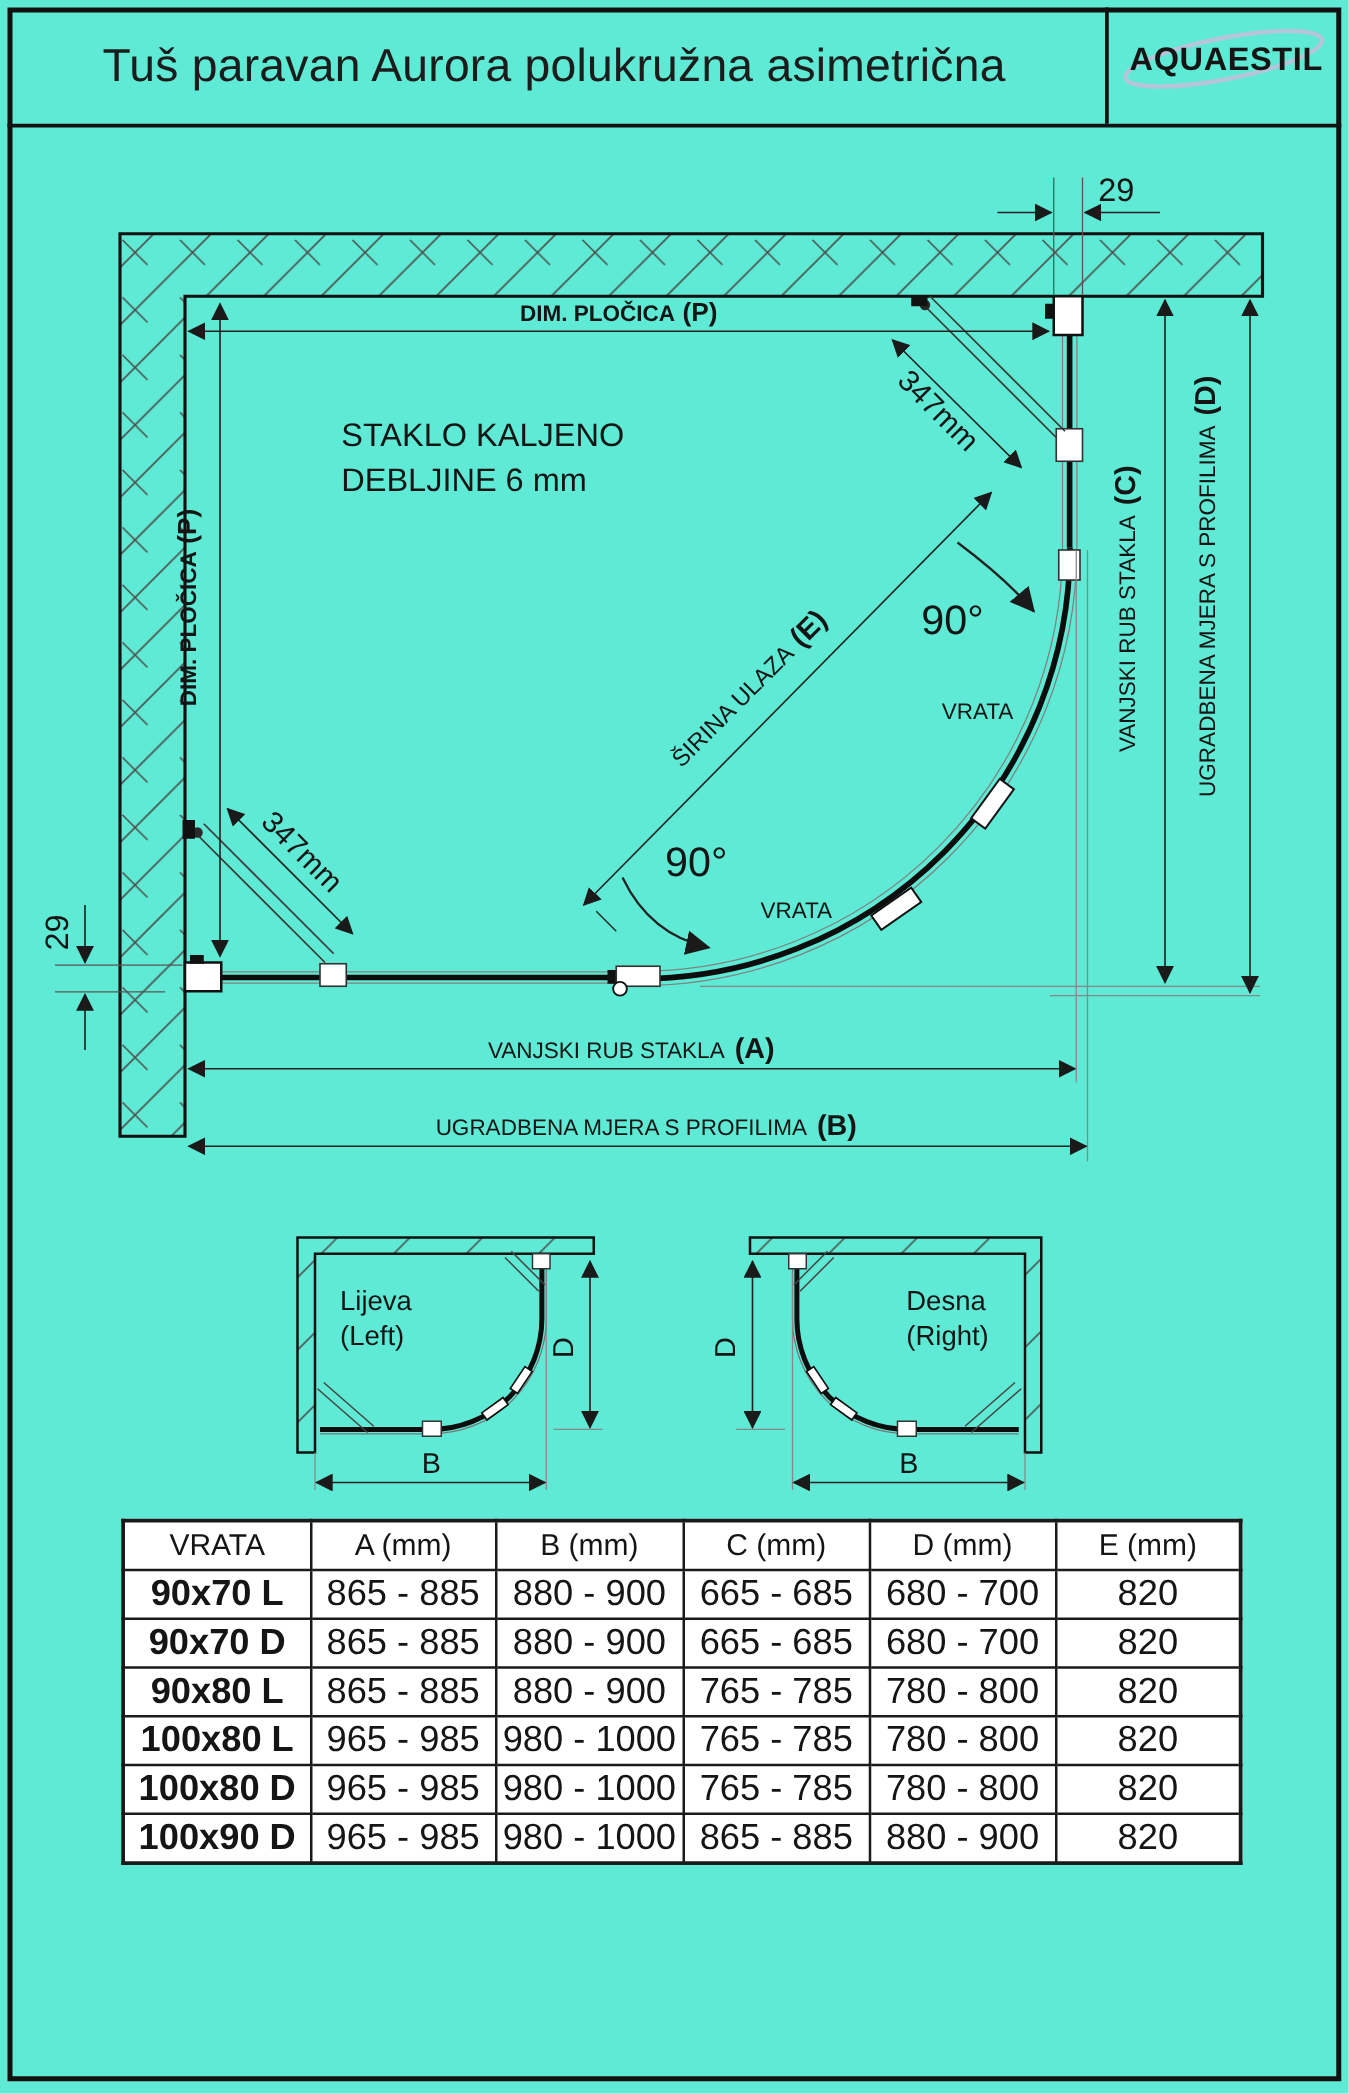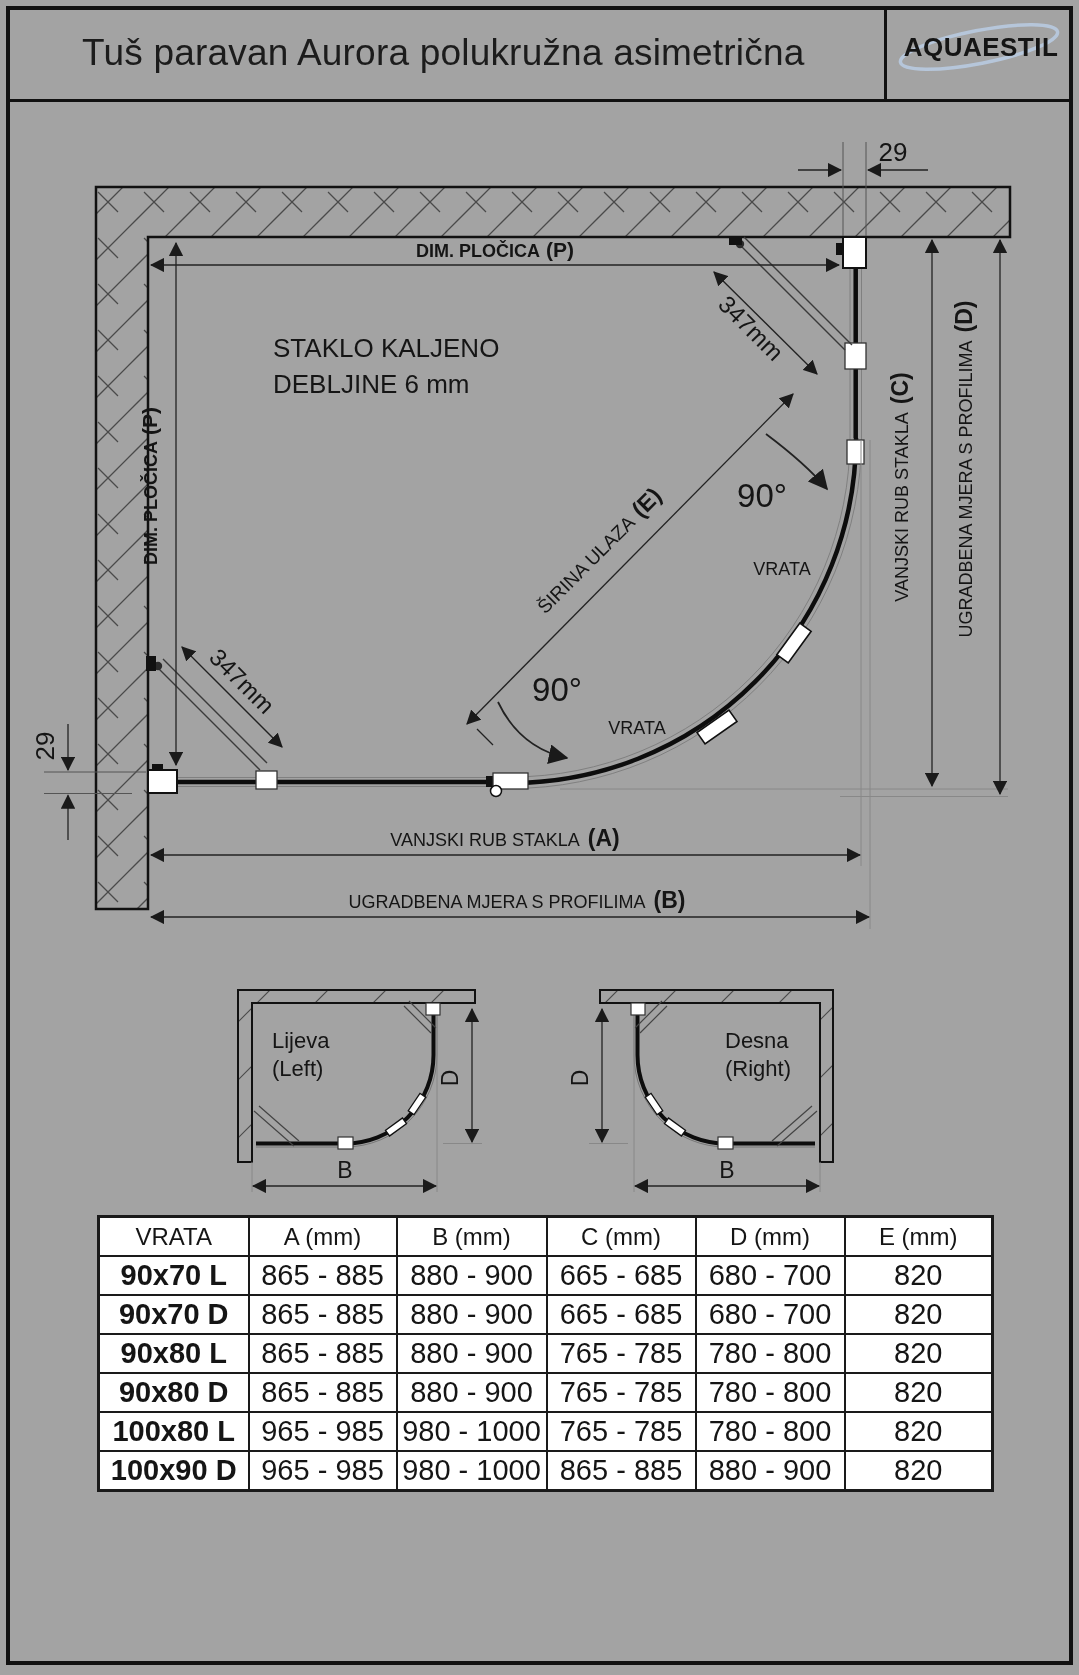--- a/index.html
+++ b/index.html
@@ -1,17 +1,17 @@
 <!DOCTYPE html>
 <html><head>
 <meta charset="utf-8">
 <style>
   html,body{margin:0;padding:0;background:#ffffff;}
   .page{
-    position:relative;width:1079px;height:1675px;background:#a3a3a3;
+    position:relative;width:1079px;height:1675px;background:#5eead4;
     font-family:"Liberation Sans",sans-serif;color:#151515;overflow:hidden;
   }
   .frame{position:absolute;left:6px;top:6px;width:1067px;height:1659px;
     border:4px solid #111;box-sizing:border-box;}
   .titlebar{position:absolute;left:6px;top:6px;width:1067px;height:96px;
     border-bottom:3px solid #111;box-sizing:border-box;}
   .doc-title{position:absolute;left:76px;top:0;height:93px;display:flex;align-items:center;
     font-size:37px;letter-spacing:.2px;color:#1c1c1c;white-space:nowrap;}
   .title-sep{position:absolute;left:878px;top:0;width:3px;height:93px;background:#111;}
   .logo-svg{position:absolute;left:884px;top:0px;width:183px;height:93px;}
@@ -251,36 +251,36 @@
         </tr>
         <tr>
           <td>90x80 L</td>
           <td>865 - 885</td>
           <td>880 - 900</td>
           <td>765 - 785</td>
           <td>780 - 800</td>
           <td>820</td>
         </tr>
         <tr>
-          <td>90x80 D</td>
-          <td>865 - 885</td>
-          <td>880 - 900</td>
-          <td>765 - 785</td>
-          <td>780 - 800</td>
-          <td>820</td>
-        </tr>
-        <tr>
           <td>100x80 L</td>
           <td>965 - 985</td>
           <td>980 - 1000</td>
           <td>765 - 785</td>
           <td>780 - 800</td>
           <td>820</td>
         </tr>
         <tr>
+          <td>100x80 D</td>
+          <td>965 - 985</td>
+          <td>980 - 1000</td>
+          <td>765 - 785</td>
+          <td>780 - 800</td>
+          <td>820</td>
+        </tr>
+        <tr>
           <td>100x90 D</td>
           <td>965 - 985</td>
           <td>980 - 1000</td>
           <td>865 - 885</td>
           <td>880 - 900</td>
           <td>820</td>
         </tr>
       </tbody>
   </table>
 </div>

